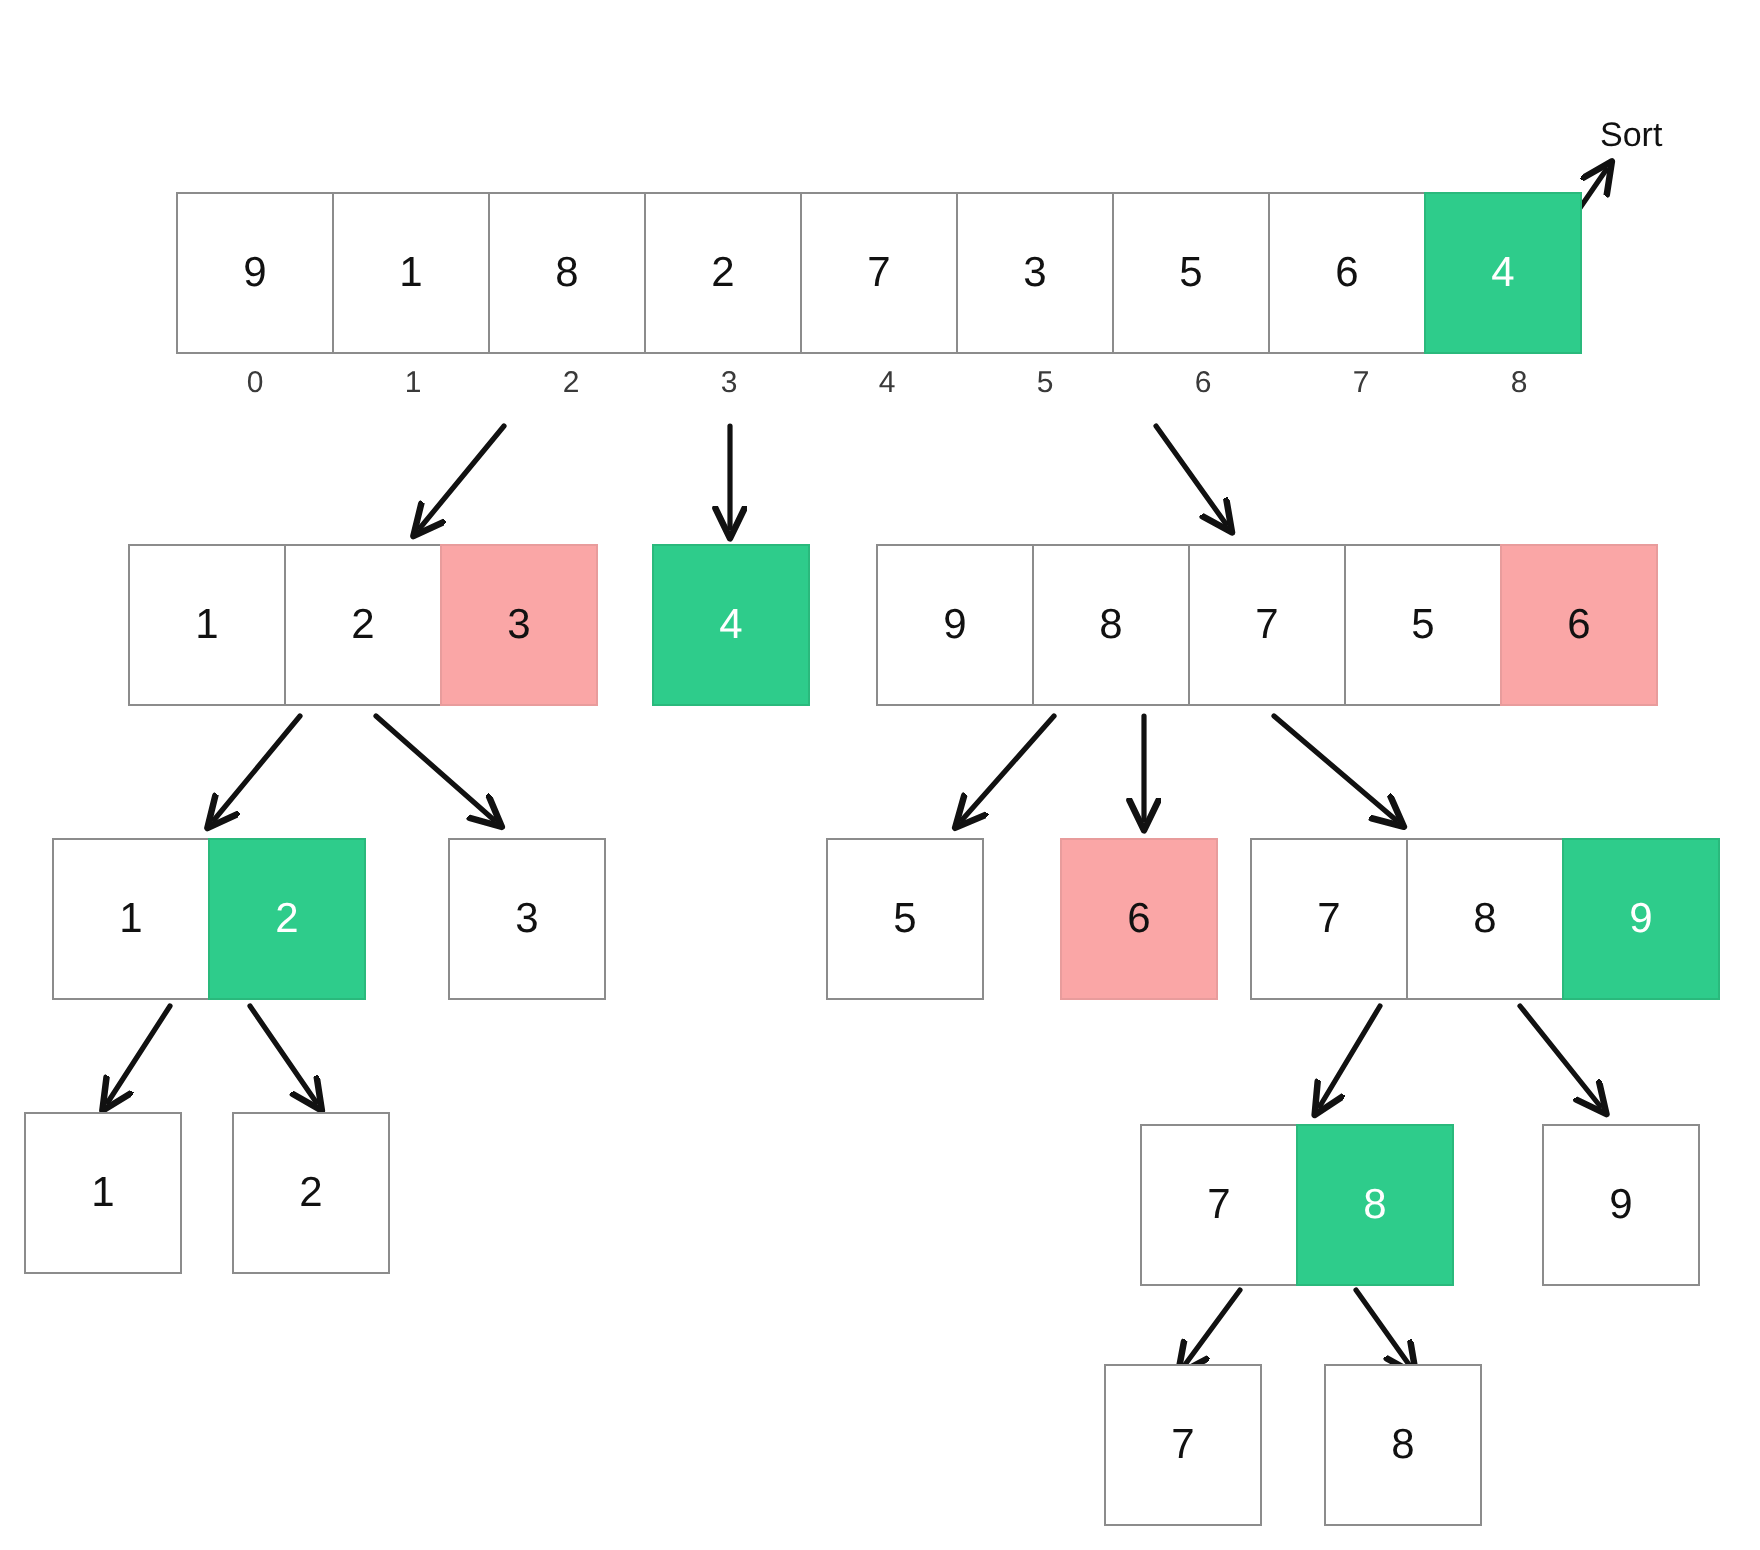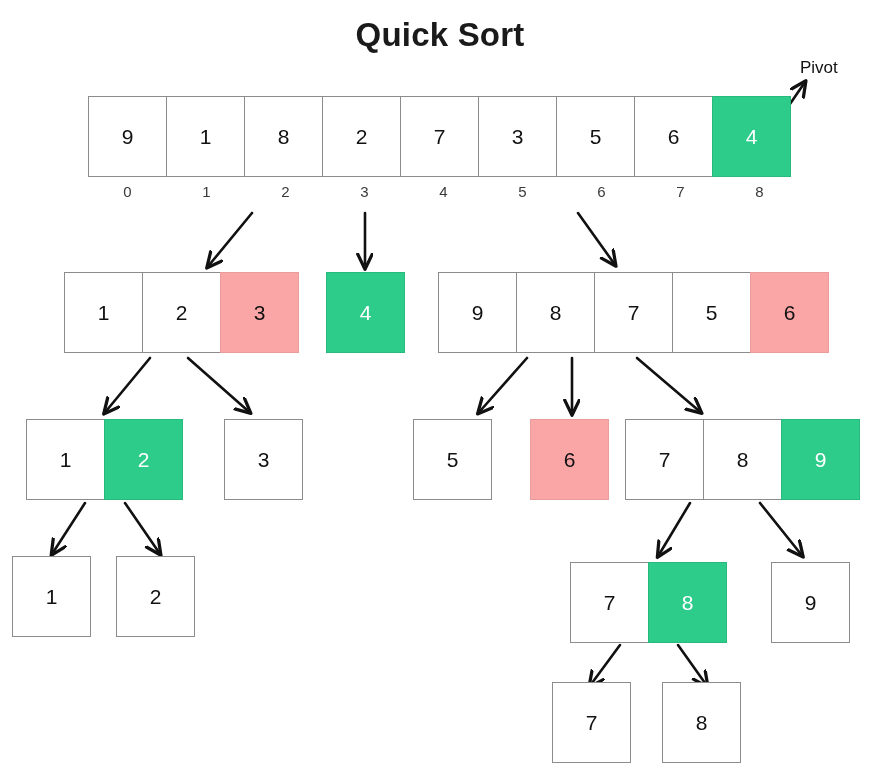--- a/index.html
+++ b/index.html
@@ -90,21 +90,20 @@
     font-size: 17px;
     color: #111111;
     white-space: nowrap;
   }
 </style>
 </head>
 <body>
 
 <div id="canvas">
 
-  <div class="title">Quick Sort</div>
 
   <svg id="arrow-layer" viewBox="0 0 880 775">
     <defs>
       <marker id="ah" markerWidth="7" markerHeight="7" refX="4.2" refY="3.2" orient="auto" markerUnits="strokeWidth">
         <path d="M0.4,0.4 L6.2,3.2 L0.4,6.0" fill="none" stroke="#111111" stroke-width="1.25" stroke-linecap="round" stroke-linejoin="round"></path>
       </marker>
     </defs>
     <g stroke="#111111" stroke-width="2.6" fill="none" stroke-linecap="round" marker-end="url(#ah)">
 
       <line x1="757" y1="152" x2="803" y2="85"></line>
@@ -124,21 +123,21 @@
       <line x1="125" y1="503" x2="158" y2="551"></line>
 
       <line x1="690" y1="503" x2="660" y2="553"></line>
       <line x1="760" y1="503" x2="800" y2="553"></line>
 
       <line x1="620" y1="645" x2="592" y2="683"></line>
       <line x1="678" y1="645" x2="705" y2="683"></line>
     </g>
   </svg>
 
-  <div class="pivot-label" style="left:800px; top:58px;">Pivot</div>
+  <div class="pivot-label" style="left:800px; top:58px;">Sort</div>
 
   <div class="array" style="left:88px; top:96px;">
     <div class="cell pivot-none" style="width:79px;height:81px;">9</div>
     <div class="cell" style="width:79px;height:81px;">1</div>
     <div class="cell" style="width:79px;height:81px;">8</div>
     <div class="cell" style="width:79px;height:81px;">2</div>
     <div class="cell" style="width:79px;height:81px;">7</div>
     <div class="cell" style="width:79px;height:81px;">3</div>
     <div class="cell" style="width:79px;height:81px;">5</div>
     <div class="cell" style="width:79px;height:81px;">6</div>

